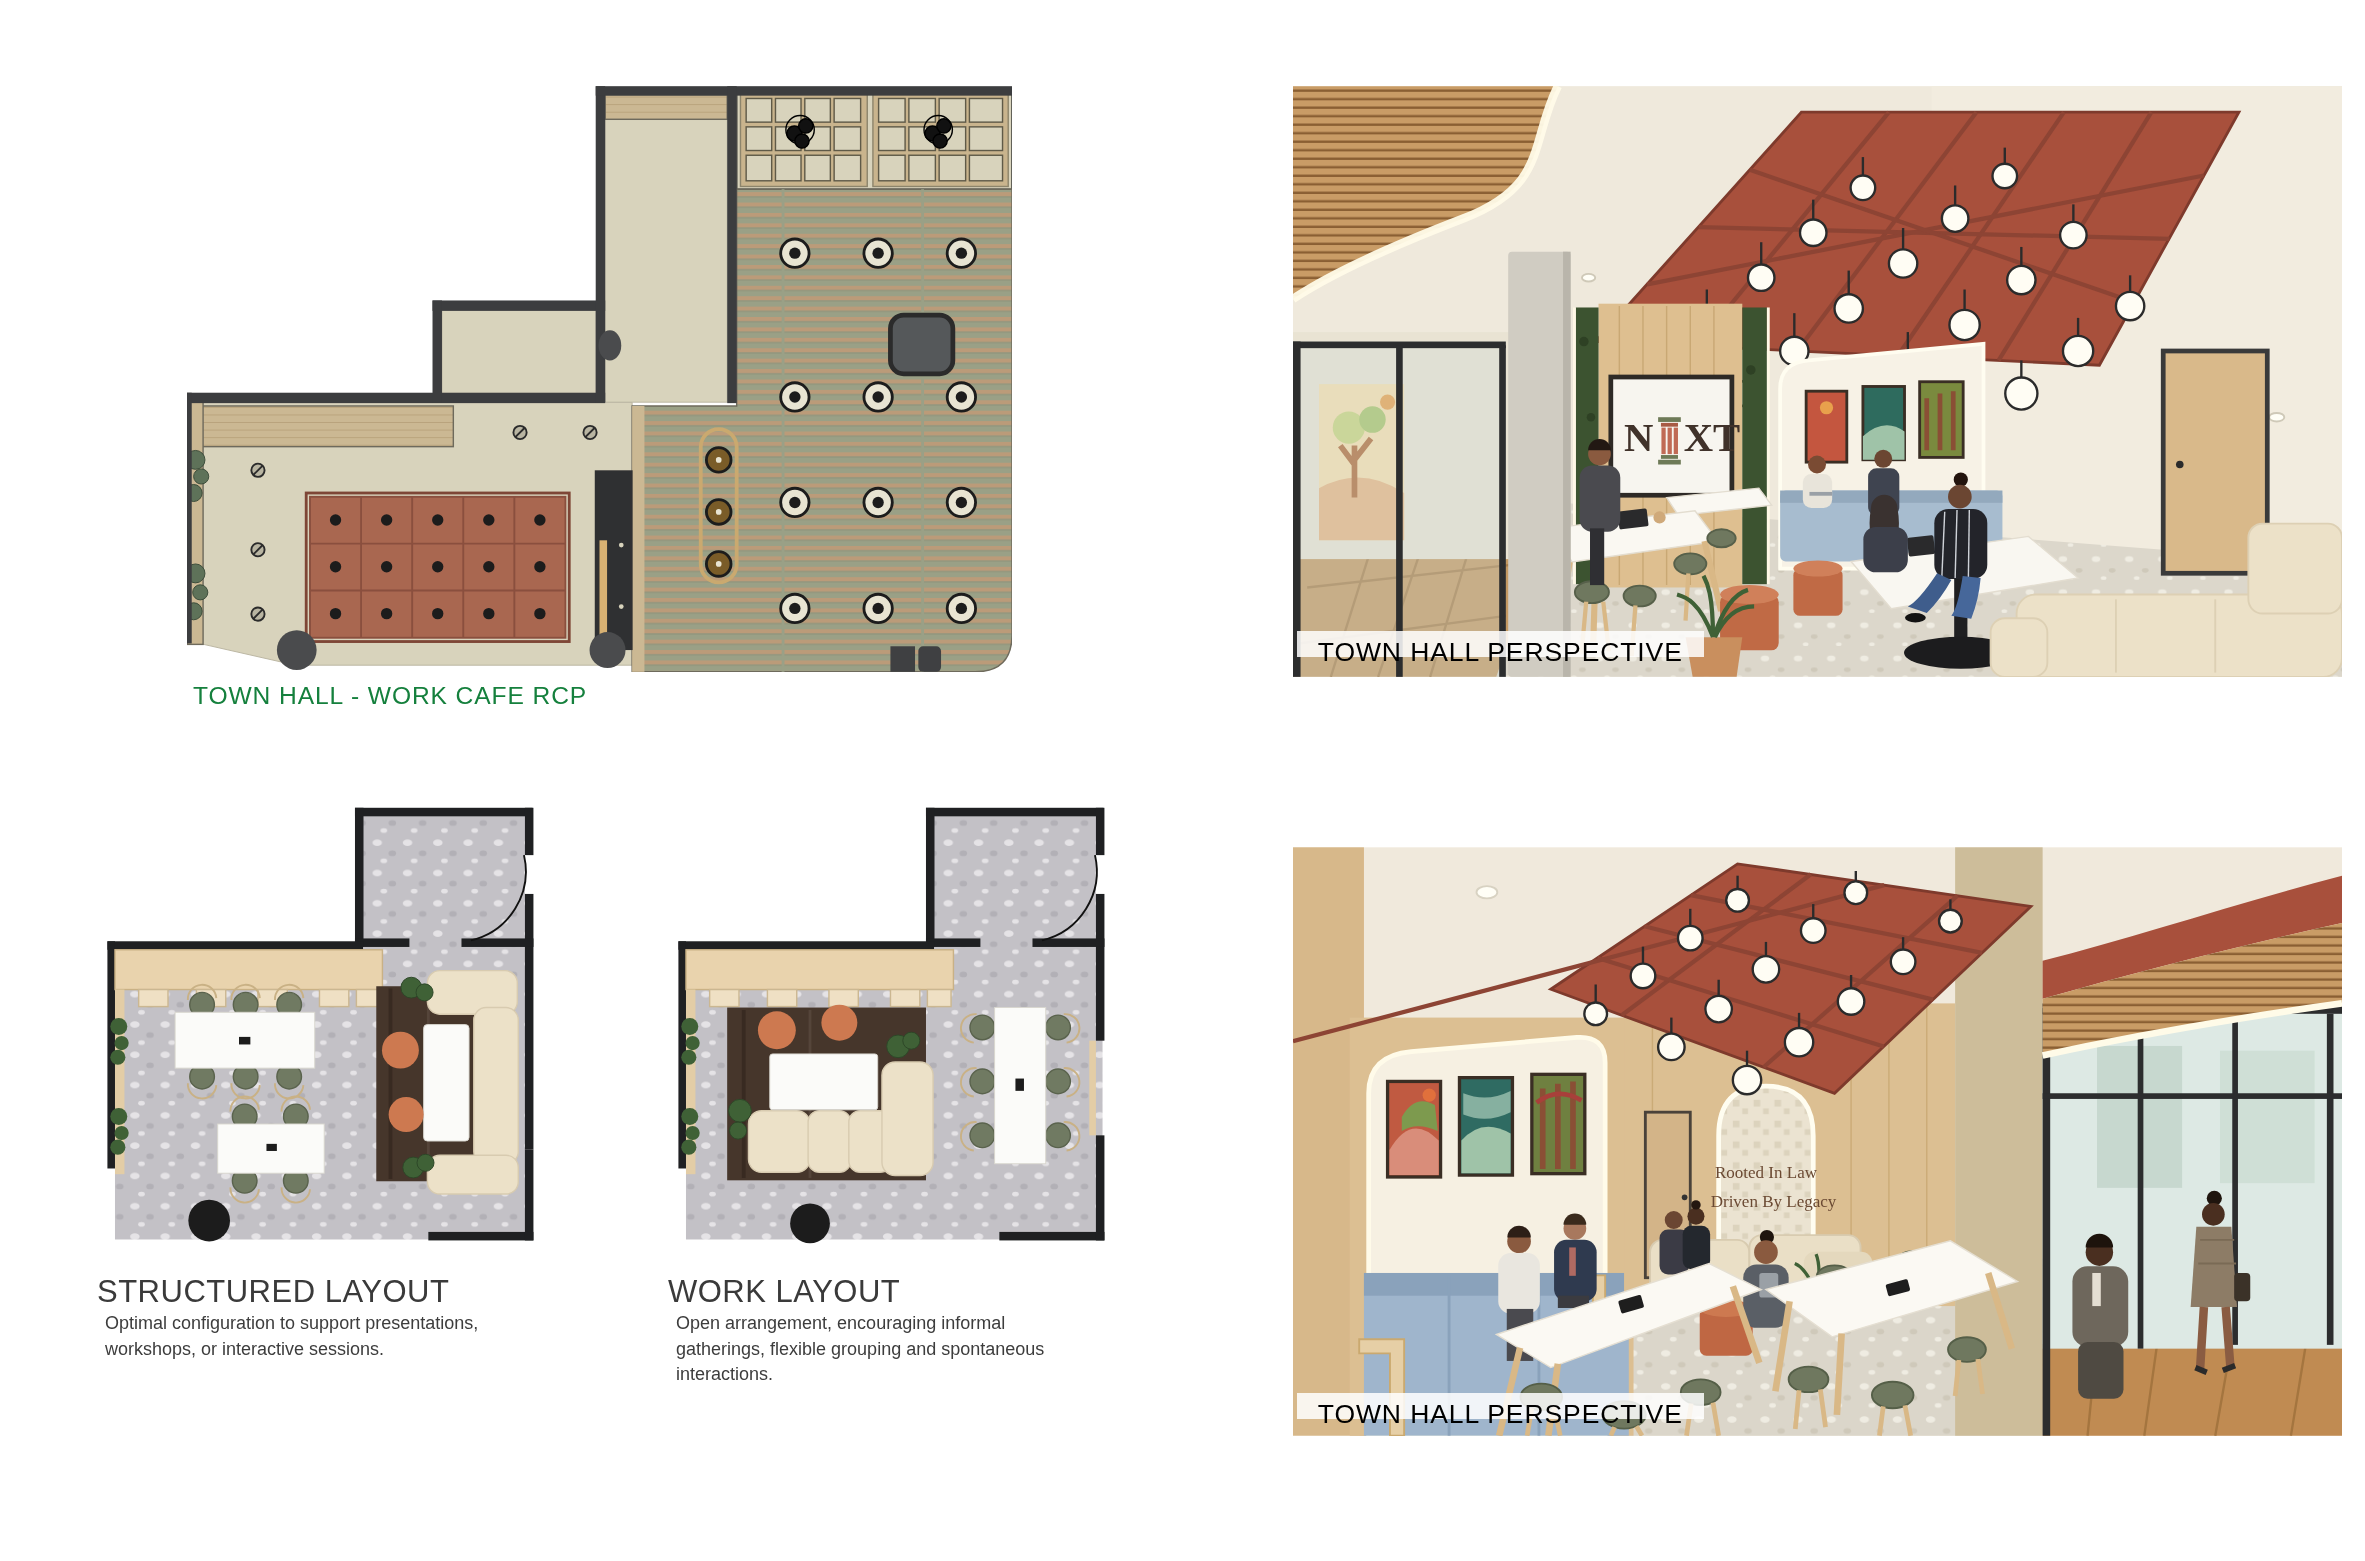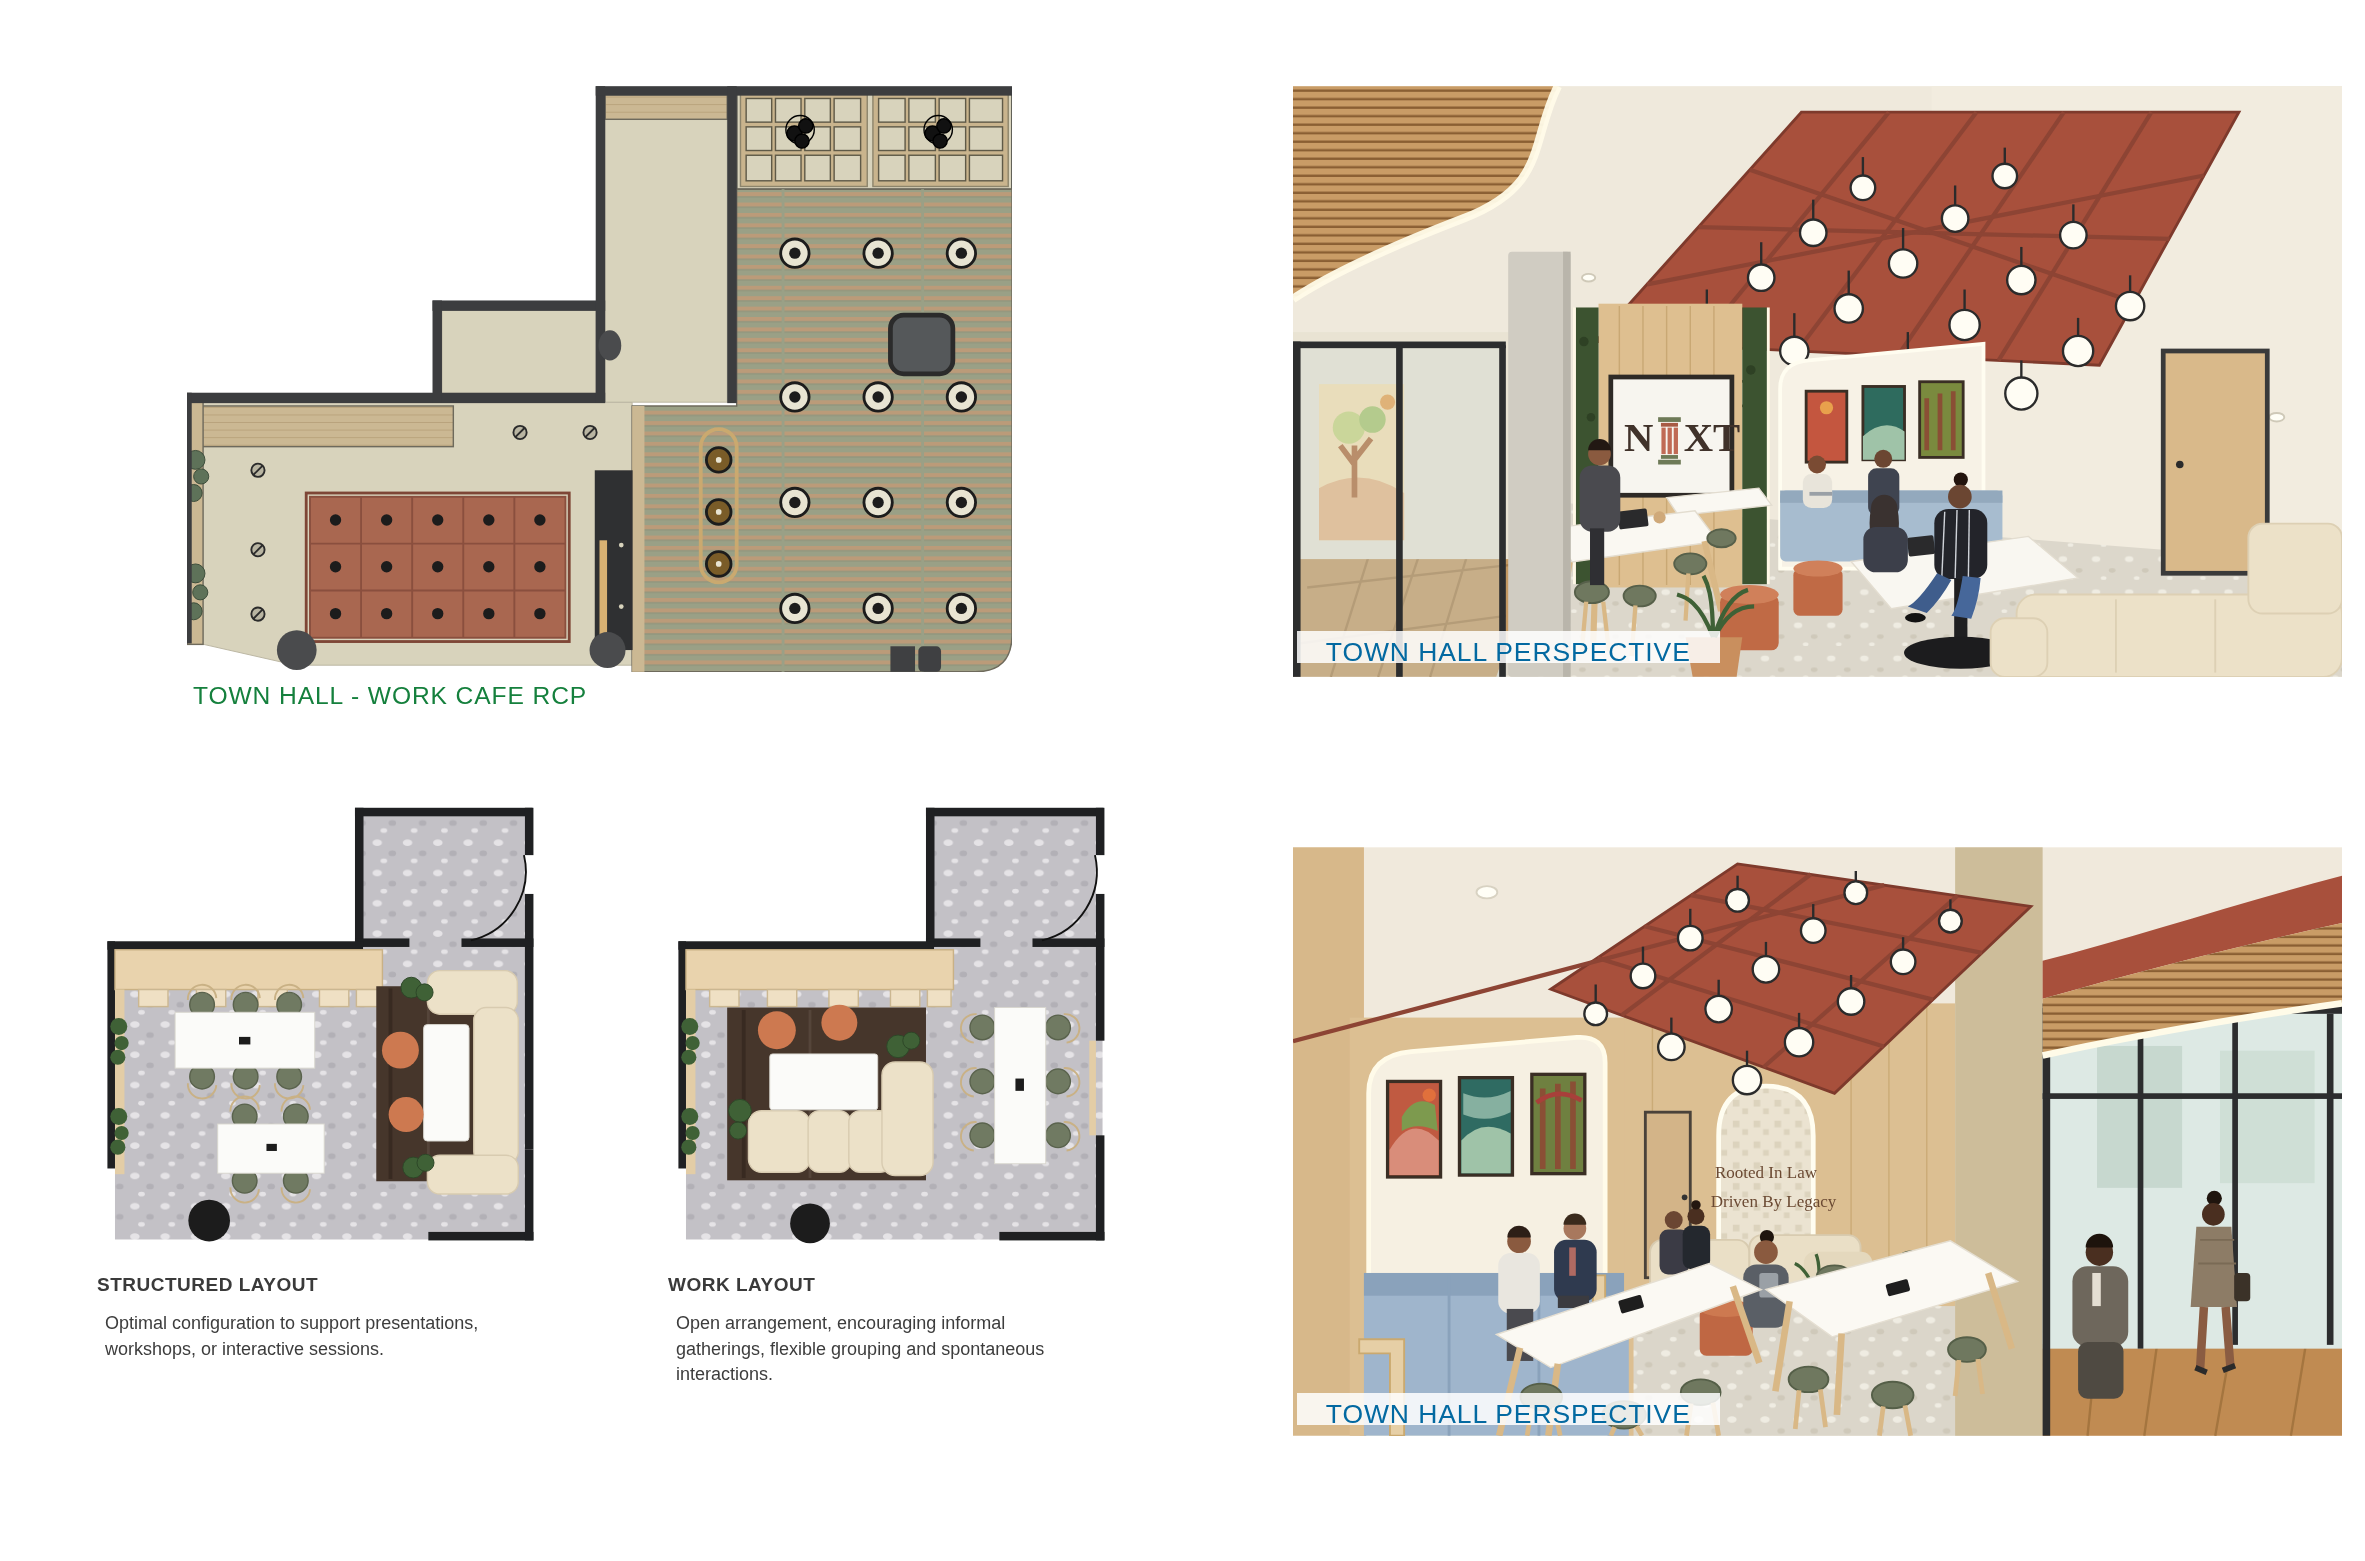--- a/index.html
+++ b/index.html
@@ -1,25 +1,25 @@
 <!DOCTYPE html>
 <html style="font-size:7.6px"><head>
 <meta charset="utf-8">
 <style>
   html,body{margin:0;padding:0;background:#ffffff;}
   body{width:2413px;height:1561px;position:relative;overflow:hidden;
        font-family:"Liberation Sans",sans-serif;color:#333;}
   .abs{position:absolute;}
   svg{display:block;}
   .caption{font-size:24.6px;letter-spacing:0.9px;color:#15803d;font-weight:400;}
-  .layout-head{font-size:19px;letter-spacing:0.5px;color:#3a3a3a;font-weight:700;}
+  .layout-head{font-size:31px;letter-spacing:0.5px;color:#3a3a3a;font-weight:400;}
   .layout-desc{font-size:18px;line-height:25.5px;color:#3d3d3d;font-weight:400;margin-left:8px;}
   .strip{position:absolute;left:3.8px;background:rgba(255,255,255,0.85);
-         height:32px;line-height:42px;padding:0 29px;font-size:26.5px;
-         letter-spacing:0.9px;color:#0369a1;white-space:nowrap;}
+         height:26px;line-height:42px;padding:0 21px;font-size:26.5px;
+         letter-spacing:0.9px;color:#000000;white-space:nowrap;}
   .render{position:absolute;overflow:hidden;}
 </style>
 </head>
 <body>
 
 <div class="abs" style="left:187px;top:86px;width:825px;height:586px;">
 <svg width="825" height="586" viewBox="0 0 1744 1238">
   <defs>
     <pattern id="slats" width="40" height="22" patternUnits="userSpaceOnUse">
       <rect width="40" height="22" fill="#9aa086"></rect>

